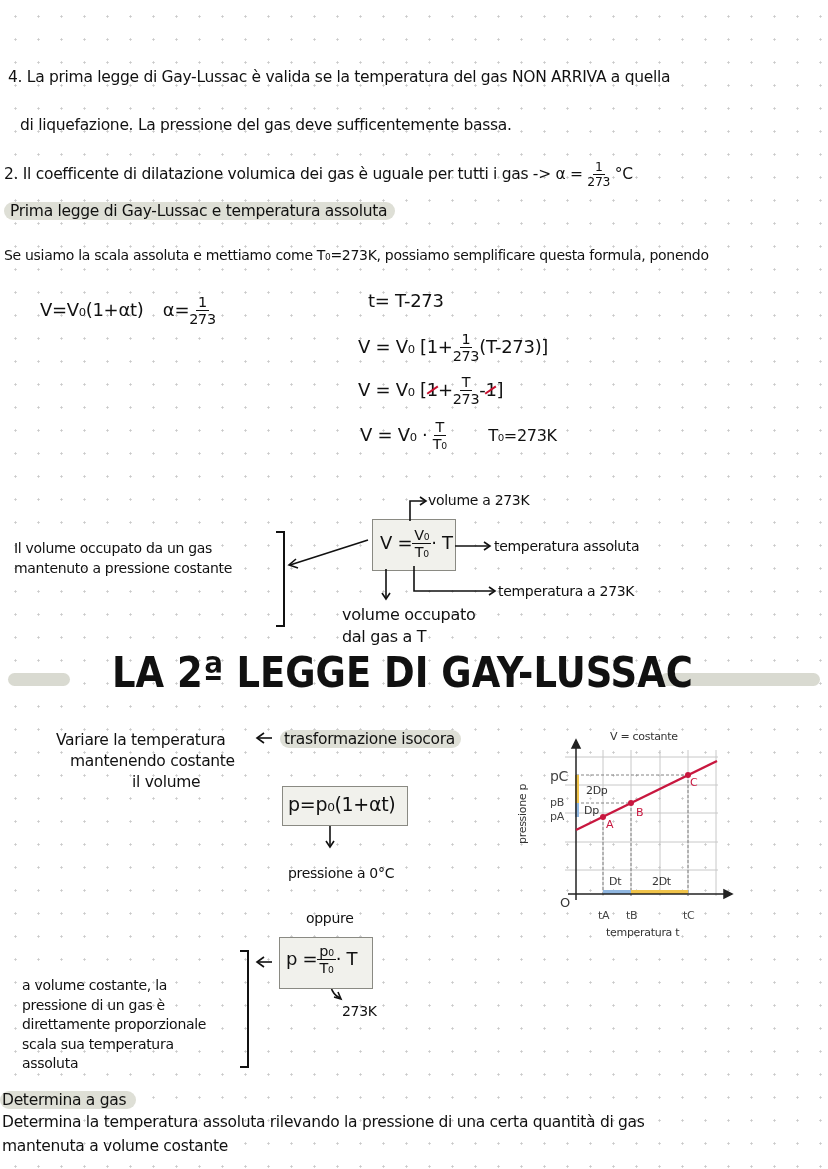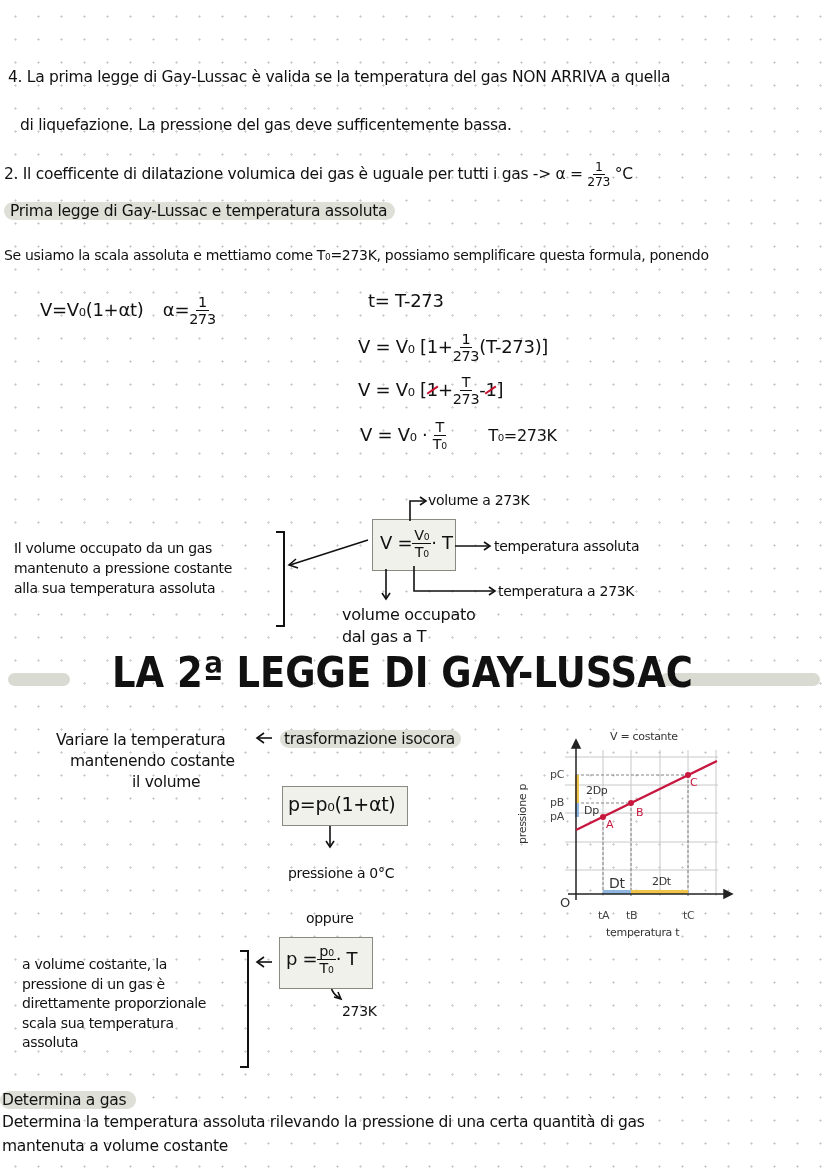--- a/index.html
+++ b/index.html
@@ -122,21 +122,20 @@
 
 <div class="hw t14" style="left:428px; top:492px;">volume a 273K</div>
 <div class="hw t14" style="left:494px; top:538px;">temperatura assoluta</div>
 <div class="hw t14" style="left:498px; top:583px;">temperatura a 273K</div>
 <div class="hw t13" style="left:342px; top:605px;">volume occupato</div>
 <div class="hw t13" style="left:342px; top:627px;">dal gas a T</div>
 
 <div class="hw t14" style="left:14px; top:538px; line-height:20px;">
   <div>Il volume occupato da un gas</div>
   <div>mantenuto a pressione costante</div>
-  <div>alla sua temperatura assoluta</div>
 </div>
 <div class="bracket" style="left:276px; top:531px; width:7px; height:92px;"></div>
 
 <div class="bar" style="left:8px; top:673px; width:62px;"></div>
 <div class="bar" style="left:660px; top:673px; width:160px;"></div>
 <div class="title2">LA 2ª LEGGE DI GAY-LUSSAC</div>
 
 <div class="hw t15" style="left:56px; top:730px; line-height:21px;">
   <div>Variare la temperatura</div>
   <div style="padding-left:14px;">mantenendo costante</div>
@@ -151,21 +150,21 @@
 
 <div class="box" style="left:279px; top:937px; width:92px; height:50px;"></div>
 <div class="hw math" style="left:286px; top:944px;">
   <span>p =</span><span class="frac">
       <span class="n">p₀</span>
       <span class="d">T₀</span>
     </span><span>· T</span>
 </div>
 <div class="hw t14" style="left:342px; top:1003px;">273K</div>
 
-<div class="hw t14" style="left:22px; top:955px; line-height:19.5px;">
+<div class="hw t14" style="left:22px; top:976px; line-height:19.5px;">
   <div>a volume costante, la</div>
   <div>pressione di un gas è</div>
   <div>direttamente proporzionale</div>
   <div>scala sua temperatura</div>
   <div>assoluta</div>
 </div>
 <div class="bracket" style="left:240px; top:950px; width:7px; height:114px;"></div>
 
 <div style="position:absolute; left:530px; top:728px; width:160px; height:210px;">
   <div class="hw" style="left:80px; top:2px; font-size:11px; color:#333;">V = costante</div>
@@ -207,29 +206,29 @@
     <line x1="568" y1="894" x2="728" y2="894"></line>
     <path d="M724 890 L732 894 L724 898 Z"></path>
   </g>
 
   <line x1="576" y1="830" x2="717" y2="761" stroke="#c8173f" stroke-width="2.4"></line>
   <circle cx="603" cy="817" r="3" fill="#c8173f"></circle>
   <circle cx="631" cy="803" r="3" fill="#c8173f"></circle>
   <circle cx="688" cy="775" r="3" fill="#c8173f"></circle>
 </svg>
 
-<div class="hw" style="left:550px; top:768px; font-size:11px; color:#444;">pC</div>
+<div class="hw" style="left:550px; top:768px; font-size:14px; color:#444;">pC</div>
 <div class="hw" style="left:550px; top:796px; font-size:11px; color:#444;">pB</div>
 <div class="hw" style="left:550px; top:810px; font-size:11px; color:#444;">pA</div>
 <div class="hw" style="left:586px; top:784px; font-size:11px; color:#333;">2Dp</div>
 <div class="hw" style="left:584px; top:804px; font-size:11px; color:#333;">Dp</div>
 <div class="hw" style="left:606px; top:818px; font-size:11px; color:#c8173f;">A</div>
 <div class="hw" style="left:636px; top:806px; font-size:11px; color:#c8173f;">B</div>
 <div class="hw" style="left:690px; top:776px; font-size:11px; color:#c8173f;">C</div>
-<div class="hw" style="left:609px; top:875px; font-size:14px; color:#333;">Dt</div>
+<div class="hw" style="left:609px; top:875px; font-size:11px; color:#333;">Dt</div>
 <div class="hw" style="left:652px; top:875px; font-size:11px; color:#333;">2Dt</div>
 <div class="hw" style="left:598px; top:909px; font-size:11px; color:#444;">tA</div>
 <div class="hw" style="left:626px; top:909px; font-size:11px; color:#444;">tB</div>
 <div class="hw" style="left:683px; top:909px; font-size:11px; color:#444;">tC</div>
 
 <div class="hw t15 hl" style="left:0px; top:1091px; padding:0 10px 0 2px;">Determina a gas</div>
 <div class="hw t15" style="left:2px; top:1113px;">Determina la temperatura assoluta rilevando la pressione di una certa quantità di gas</div>
 <div class="hw t15" style="left:2px; top:1137px;">mantenuta a volume costante</div>
 
 </body></html>

